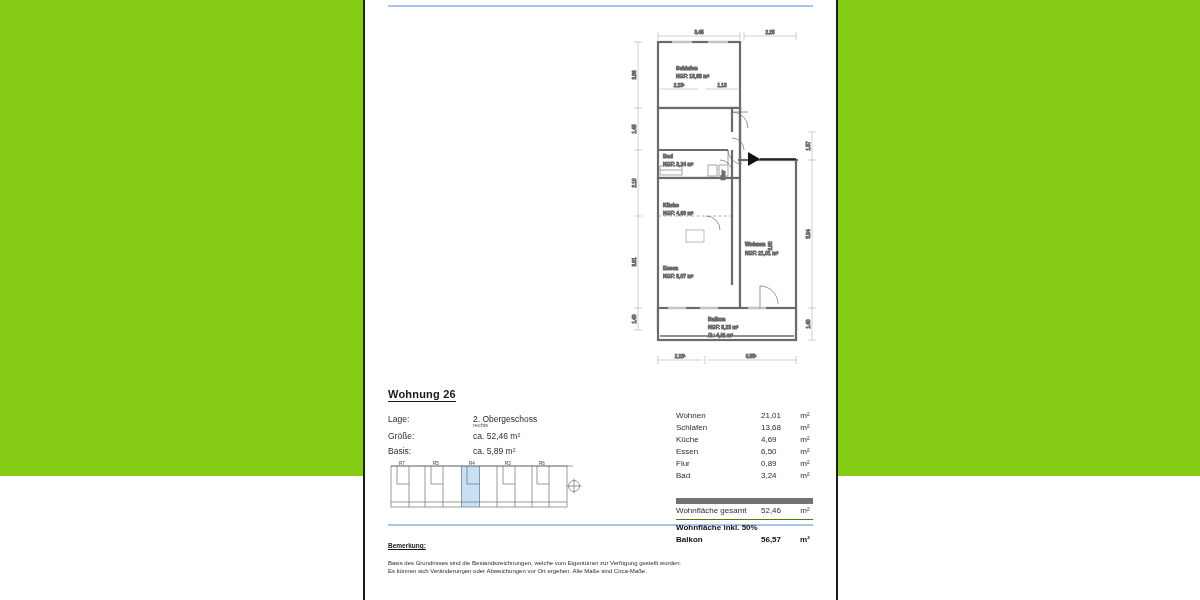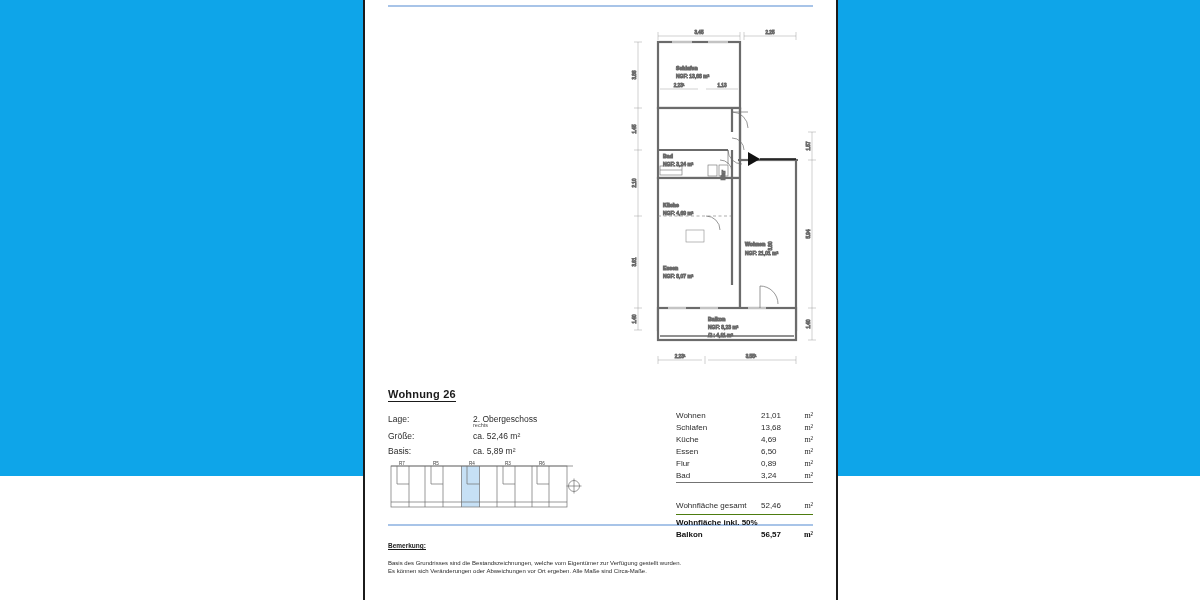--- a/index.html
+++ b/index.html
@@ -6,21 +6,21 @@
   html, body {
     margin: 0; padding: 0;
     width: 1200px; height: 600px;
     background: #ffffff;
     font-family: "Liberation Sans", sans-serif;
     overflow: hidden;
   }
   #page {
     position: relative;
     width: 1200px; height: 476px;
-    background: #0ea5e9;
+    background: #84cc16;
   }
   
   .sheet {
     position: absolute;
     left: 363px; top: 0px;
     width: 475px; height: 600px;
     background: #ffffff;
     border-left: 2px solid #1b1b1b;
     border-right: 2px solid #1b1b1b;
   }
@@ -56,22 +56,22 @@
   }
 
   
   .area-table {
     position: absolute; left: 676px; top: 410px;
     width: 137px; font-size: 8px; color: #2b2b2b;
   }
   .area-row { display: flex; align-items: baseline; line-height: 12px; }
   .area-label { flex: 1; }
   .area-value { width: 32px; }
-  .area-unit  { width: 20px; text-align: right; padding-left: 4px; font-family: Liberation Serif, serif; }
-  .area-sep   { border-top: 1px solid #737373; margin-top: 0; padding-top: 17px; }
+  .area-unit  { width: 20px; text-align: center; padding-left: 4px; }
+  .area-sep   { border-top: 6px solid #737373; margin-top: 16px; padding-top: 1px; }
   .area-sep2  { border-top: 1px solid #4d7c0f; margin-top: 2px; padding-top: 2px; }
   .area-bold  { font-weight: bold; color: #111; }
 
   
   .remark { position: absolute; left: 388px; top: 534px; }
   .remark-title {
     font-size: 6.5px; font-weight: bold; color: #1a1a1a;
     border-bottom: 1px solid #1a1a1a; display: inline-block;
   }
   .remark-body {

